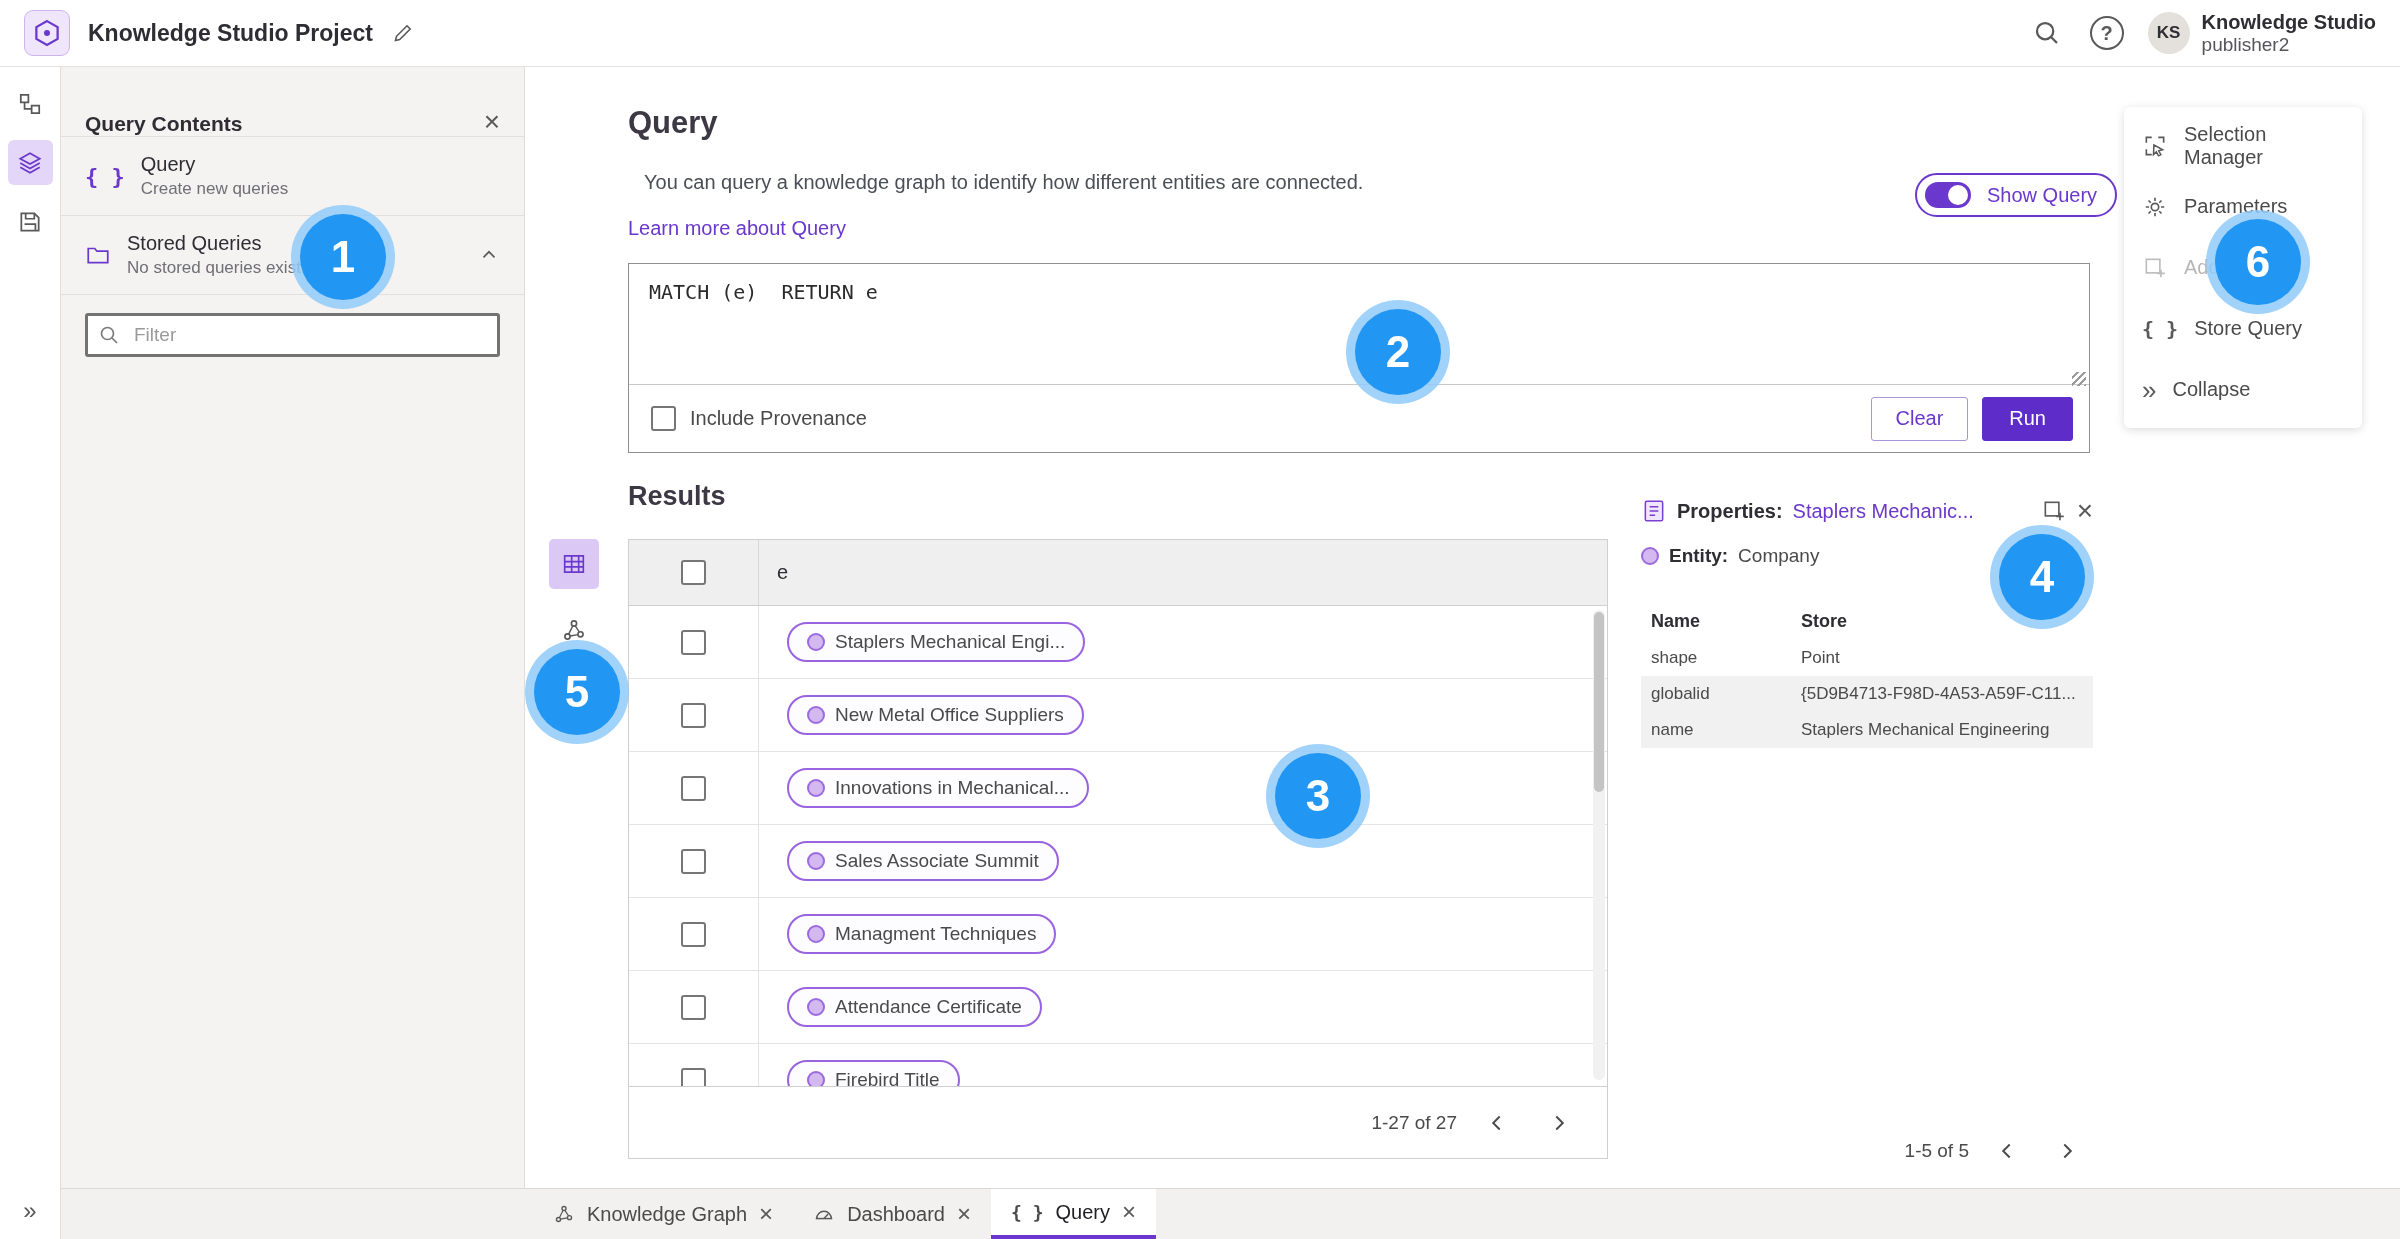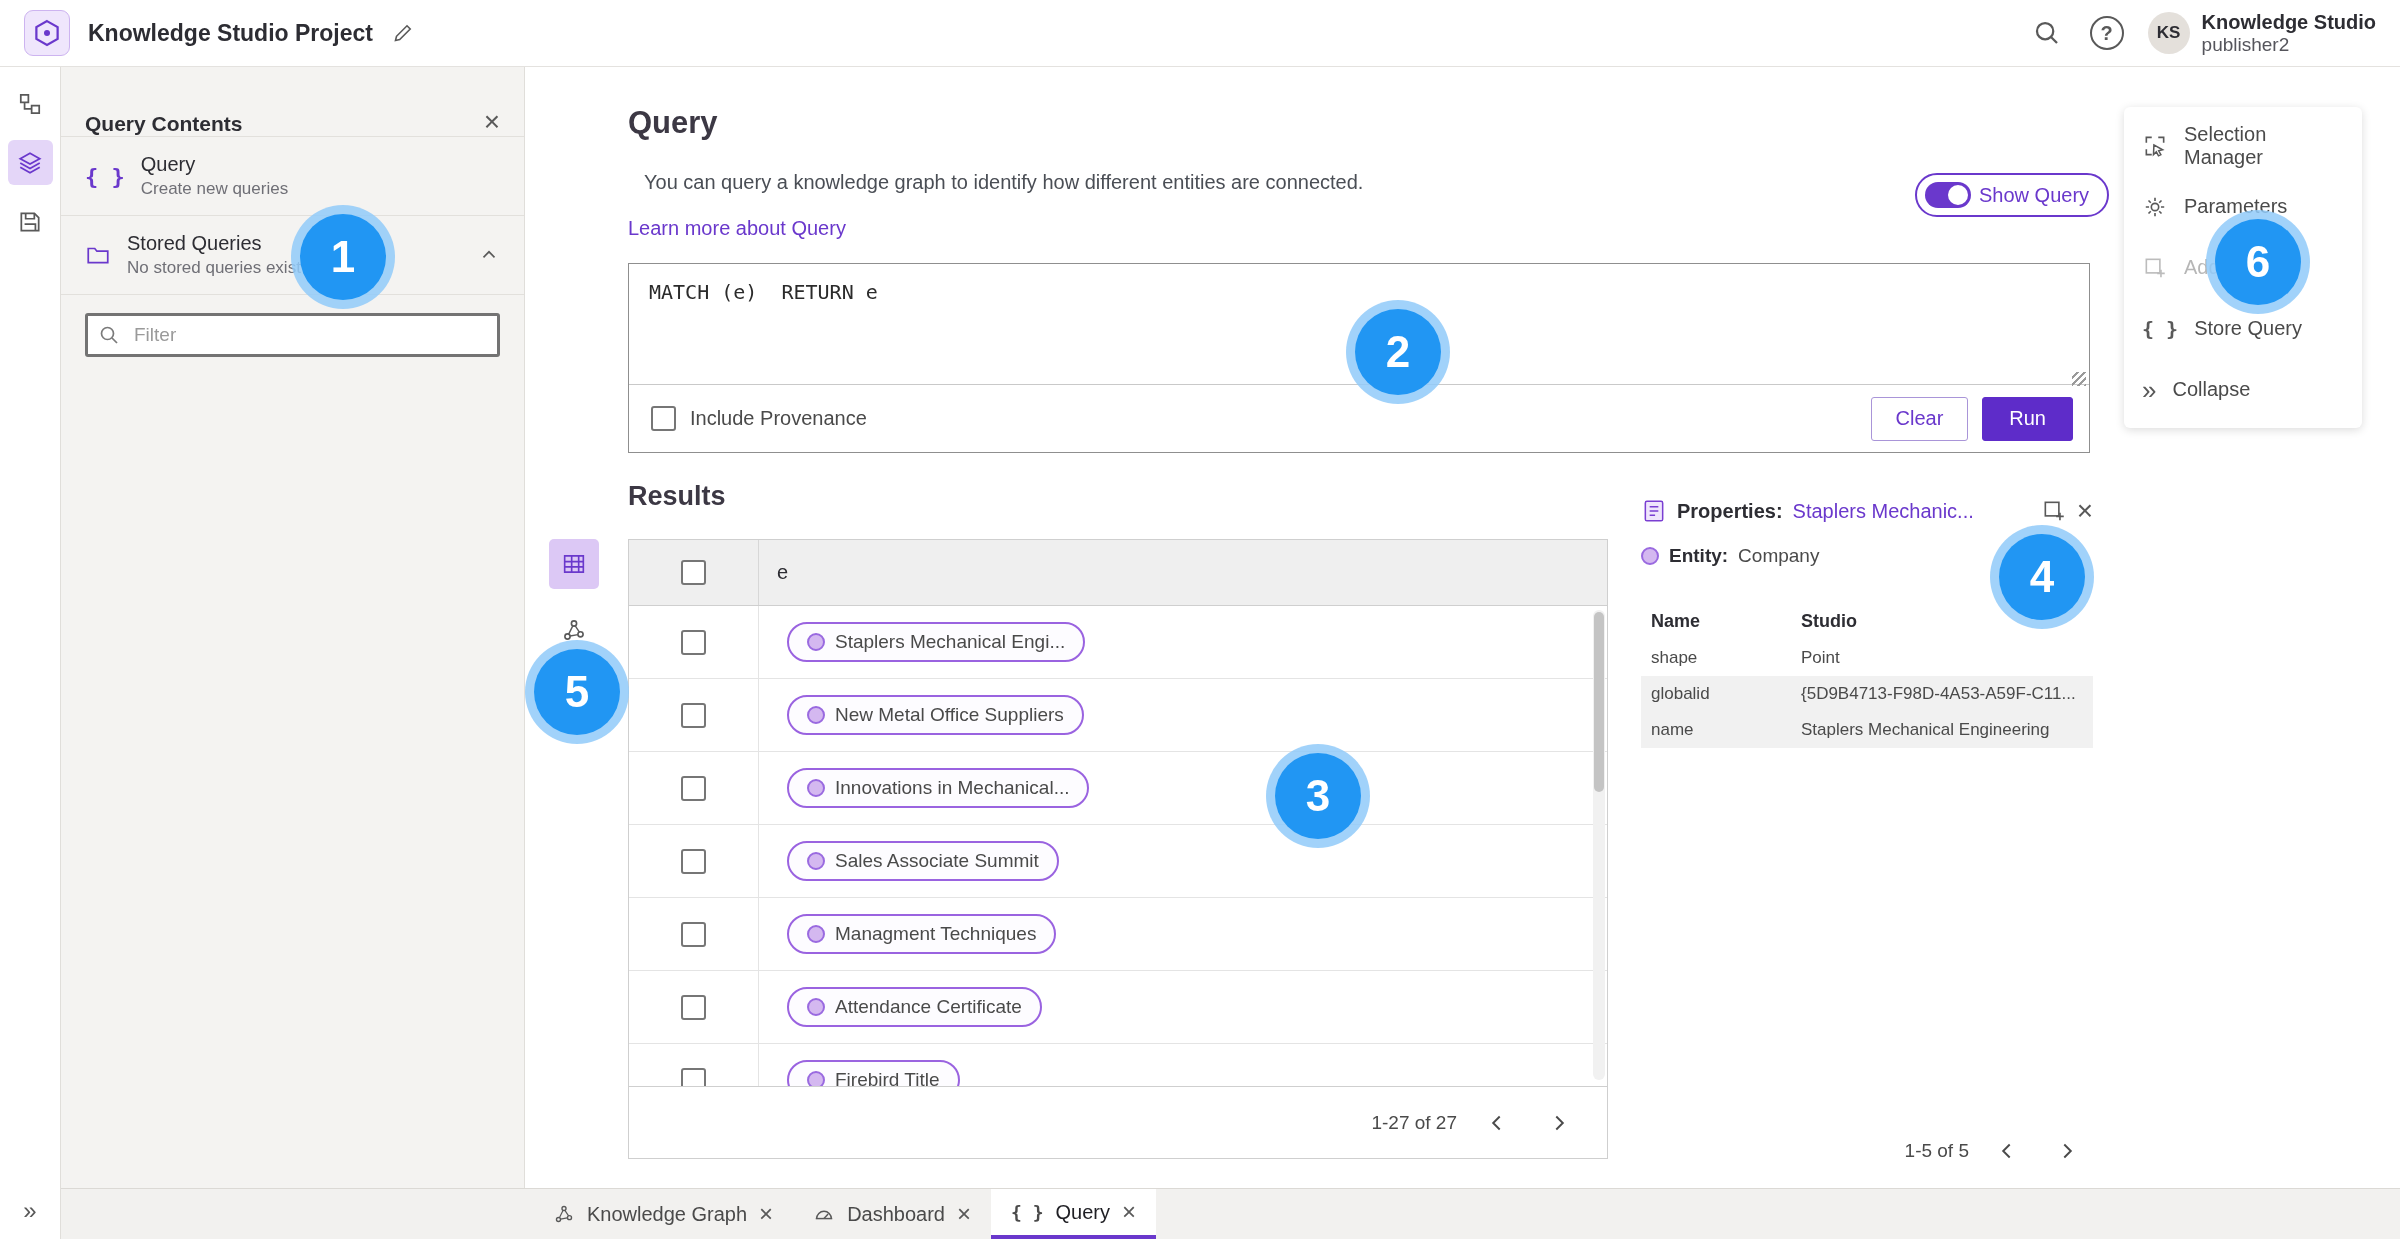--- a/index.html
+++ b/index.html
@@ -54,21 +54,21 @@
   .filter-input::placeholder { color:#9a9a9a; }
   .filter-search { position:absolute; left:12px; top:10px; }
 
   
   .main { position:absolute; left:525px; top:67px; right:0; bottom:51px; background:#fff; }
   .q-title { position:absolute; left:103px; top:38px; font-size:31px; font-weight:700; color:#3c3844; }
   .q-desc { position:absolute; left:103px; top:104px; font-size:20px; color:#4a4e55;margin-left:16px; }
   .q-link { position:absolute; left:103px; top:150px; font-size:20px; color:#6a38cc; text-decoration:none; cursor:pointer; }
 
   .show-query { position:absolute; left:1390px; top:106px; height:44px; border:2px solid #6a38cc; border-radius:24px;
-                display:flex; align-items:center; gap:8px; padding:0 18px 0 8px; background:#fff; cursor:pointer; }
+                display:flex; align-items:center; gap:16px; padding:0 18px 0 8px; background:#fff; cursor:pointer; }
   .toggle { width:46px; height:26px; border-radius:14px; background:#6a38cc; position:relative; }
   .toggle::after { content:""; position:absolute; right:3px; top:3px; width:20px; height:20px; border-radius:50%; background:#fff; }
   .show-query .lbl { color:#6a38cc; font-size:20px; }
 
   .query-box { position:absolute; left:103px; top:196px; width:1462px; height:190px; border:1px solid #8f8f8f; background:#fff; }
   .query-text { height:121px; padding:16px 20px; font-family:"DejaVu Sans Mono", monospace; font-size:20px;
                 color:#2b2b2b; border-bottom:1px solid #c9c9c9; white-space:pre-wrap; position:relative; }
   .resize-handle { position:absolute; right:3px; bottom:3px; width:14px; height:14px; cursor:nwse-resize;
                    background:repeating-linear-gradient(135deg, transparent 0 3px, #9a9a9a 3px 5px); }
   .query-controls { height:67px; display:flex; align-items:center; padding:0 16px 0 22px; gap:14px; }
@@ -392,21 +392,21 @@
     </div>
     <div class="entity-row">
       <span class="dot"></span>
       <span class="entity-label">Entity:</span>
       <span class="entity-value">Company</span>
     </div>
     <table class="props-table">
       <thead>
         <tr>
           <th class="name-col">Name</th>
-          <th>Studio</th>
+          <th>Store</th>
         </tr>
       </thead>
       <tbody>
         <tr>
           <td class="name-col">shape</td>
             <td>Point</td>
         </tr>
         <tr class="even">
           <td class="name-col">globalid</td>
             <td>{5D9B4713-F98D-4A53-A59F-C11...</td>

